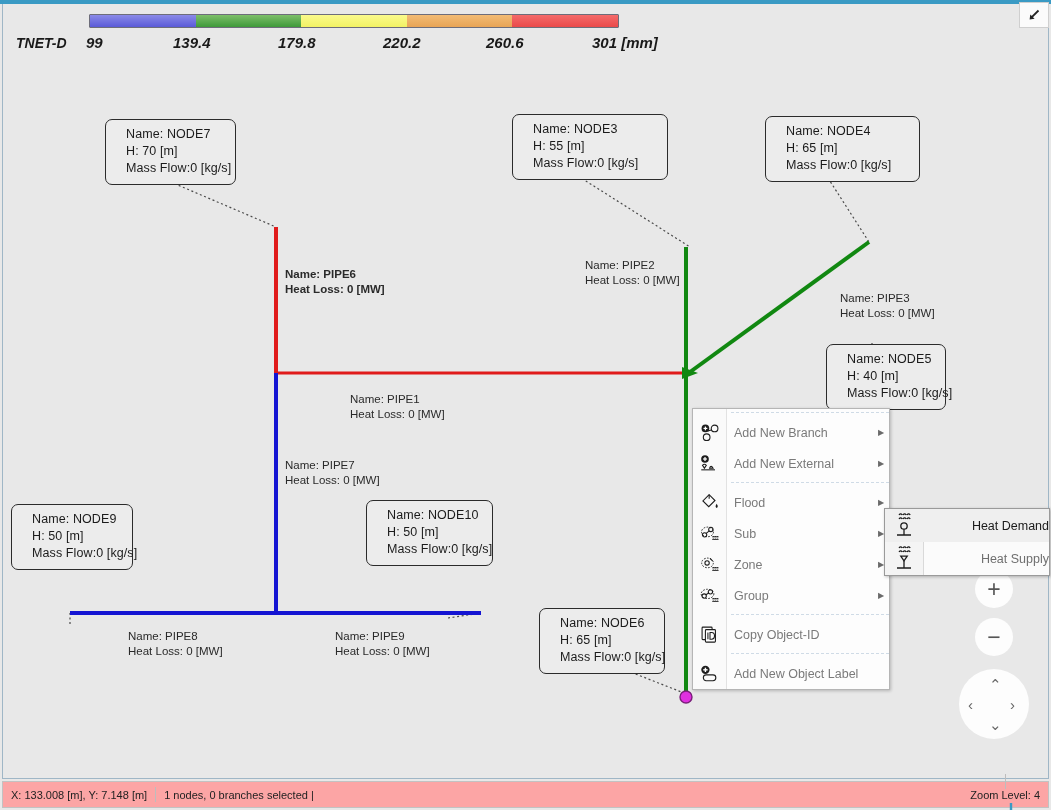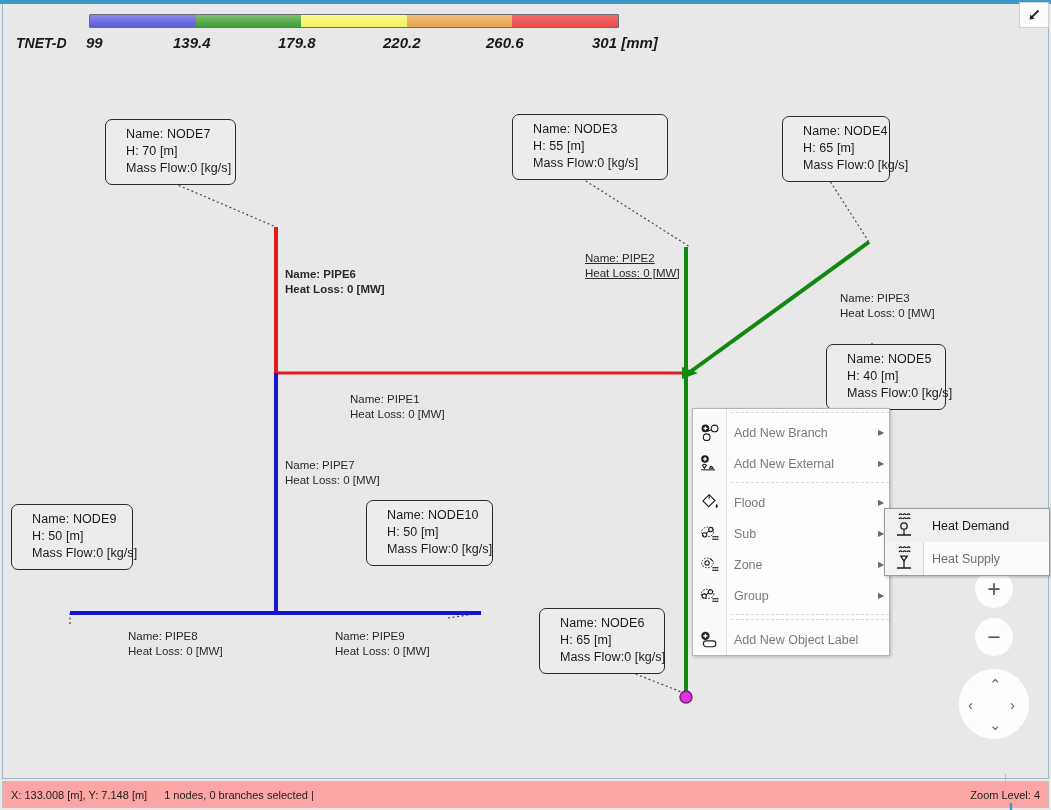--- a/index.html
+++ b/index.html
@@ -110,21 +110,21 @@
   
   .submenu{
     position:absolute;left:884px;top:508px;width:166px;
     background:#fbfbfb;border:1px solid #9a9a9a;box-sizing:border-box;
     box-shadow:1px 1px 3px rgba(0,0,0,.25);font-size:12.5px;
   }
   .submenu .sgutter{
     position:absolute;left:0;top:0;width:38px;height:100%;
     background:#f4f4f4;border-right:1px solid #d9d9d9;
   }
-  .subitem{position:relative;height:33px;display:flex;align-items:center;z-index:2;color:#6f6f6f;cursor:default;}
+  .subitem{position:relative;height:33px;display:flex;align-items:center;z-index:2;color:#6f6f6f;cursor:default;justify-content:space-between;}
   .subitem.hl{background:#efefef;color:#1a1a1a;}
   .subitem .ic{width:38px;flex:0 0 38px;display:flex;align-items:center;justify-content:center;}
   .subitem .lbl{padding-left:9px;}
   .cursor-arrow{position:absolute;left:1003px;top:516px;width:16px;height:22px;}
   
   .statusbar{
     position:absolute;left:2px;top:781px;width:1047px;height:27px;
     background:#fca5a5;border:1px solid #c2c2c2;box-sizing:border-box;
     display:flex;align-items:center;font-size:11px;color:#222;
   }
@@ -214,21 +214,21 @@
         <div class="nodebox" style="left: 105px; top: 63px; width: 131px;">
           <div>Name: NODE7</div>
           <div>H: 70 [m]</div>
           <div>Mass Flow:0 [kg/s]</div>
         </div>
         <div class="nodebox" style="left: 512px; top: 58px; width: 156px;">
           <div>Name: NODE3</div>
           <div>H: 55 [m]</div>
           <div>Mass Flow:0 [kg/s]</div>
         </div>
-        <div class="nodebox" style="left: 782px; top: 60px; width: 108px;">
+        <div class="nodebox" style="left: 765px; top: 60px; width: 155px;">
           <div>Name: NODE4</div>
           <div>H: 65 [m]</div>
           <div>Mass Flow:0 [kg/s]</div>
         </div>
         <div class="nodebox" style="left: 826px; top: 288px; width: 120px;">
           <div>Name: NODE5</div>
           <div>H: 40 [m]</div>
           <div>Mass Flow:0 [kg/s]</div>
         </div>
         <div class="nodebox" style="left: 11px; top: 448px; width: 122px;">
@@ -245,21 +245,21 @@
           <div>Name: NODE6</div>
           <div>H: 65 [m]</div>
           <div>Mass Flow:0 [kg/s]</div>
         </div>
       </div>
     <div id="pipelabels">
         <div class="pipelabel" style="left: 285px; top: 211px; font-weight: bold;">
           <div>Name: PIPE6</div>
           <div>Heat Loss: 0 [MW]</div>
         </div>
-        <div class="pipelabel" style="left: 585px; top: 195px; text-decoration: underline;">
+        <div class="pipelabel" style="left: 585px; top: 202px;">
           <div>Name: PIPE2</div>
           <div>Heat Loss: 0 [MW]</div>
         </div>
         <div class="pipelabel" style="left: 840px; top: 235px;">
           <div>Name: PIPE3</div>
           <div>Heat Loss: 0 [MW]</div>
         </div>
         <div class="pipelabel" style="left: 350px; top: 336px;">
           <div>Name: PIPE1</div>
           <div>Heat Loss: 0 [MW]</div>
@@ -371,20 +371,32 @@
               <circle cx="5" cy="12" r="2.6" stroke="#1d1d1d" fill="none" stroke-width="1.3"></circle>
               <line x1="7" y1="10.5" x2="10.5" y2="8.5" stroke="#1d1d1d" fill="none" stroke-width="1.3"></line>
               <path d="M15 16 q1-2 2-0 M17.5 16 q1-2 2-0 M20 16 q1-2 2-0" stroke="#1d1d1d" fill="none" stroke-width="1.3"></path>
               <path d="M15 19 q1-2 2-0 M17.5 19 q1-2 2-0 M20 19 q1-2 2-0" stroke="#1d1d1d" fill="none" stroke-width="1.3"></path>
             </svg>
           </span>
           <span class="lbl">Group</span>
           <span class="arw">▶</span>
         </div>
         <div class="ctxsep"></div>
+        <div class="ctxitem">
+          <span class="ic">
+            <svg width="20" height="20" viewBox="0 0 24 24">
+              <rect x="2.5" y="2.5" width="12" height="15" rx="1" stroke="#1d1d1d" fill="none" stroke-width="1.3"></rect>
+              <rect x="6.5" y="5.5" width="12" height="15" rx="1" fill="#fff" stroke="#1d1d1d" stroke-width="1.3"></rect>
+              <line x1="9.5" y1="9" x2="9.5" y2="17" stroke="#1d1d1d" fill="none" stroke-width="1.3"></line>
+              <path d="M12 9 h2 a3.4 4 0 0 1 0 8 h-2 Z" stroke="#1d1d1d" fill="none" stroke-width="1.3"></path>
+            </svg>
+          </span>
+          <span class="lbl">Copy Object-ID</span>
+          <span class="arw"></span>
+        </div>
         <div class="ctxsep"></div>
         <div class="ctxitem">
           <span class="ic">
             <svg width="20" height="20" viewBox="0 0 24 24">
               <circle cx="6.5" cy="7" r="5" fill="#1d1d1d"></circle>
               <line x1="3.9" y1="7" x2="9.1" y2="7" stroke="#fff" stroke-width="1.7"></line>
               <line x1="6.5" y1="4.4" x2="6.5" y2="9.6" stroke="#fff" stroke-width="1.7"></line>
               <rect x="4" y="13" width="15" height="7" rx="3.4" stroke="#1d1d1d" fill="none" stroke-width="1.3"></rect>
             </svg>
           </span>

